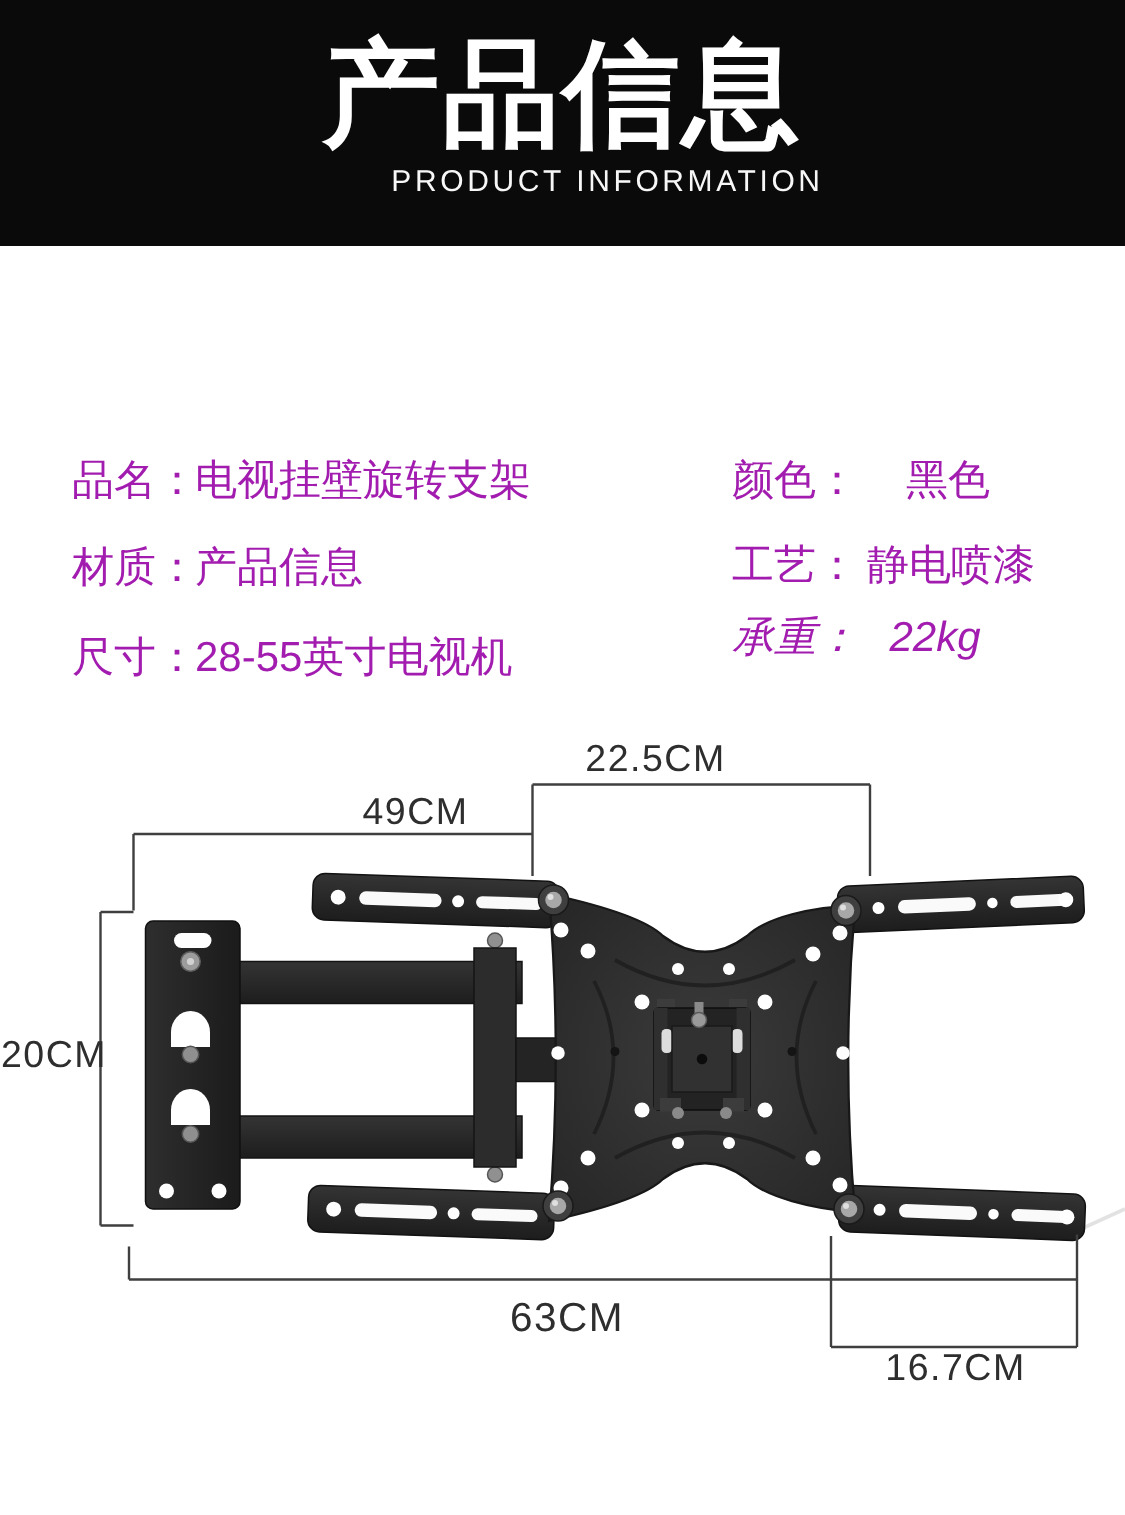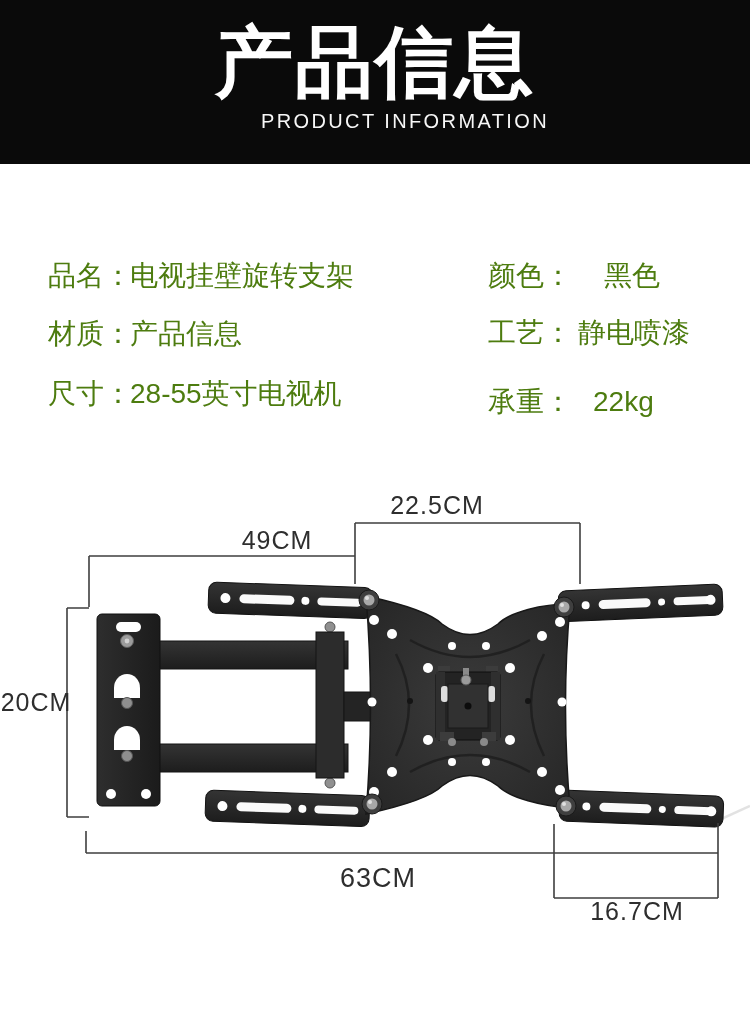--- a/index.html
+++ b/index.html
@@ -5,30 +5,30 @@
   * { margin:0; padding:0; box-sizing:border-box; }
   body { background:#ffffff; font-family:"Liberation Sans","DejaVu Sans",sans-serif; }
   .page { position:relative; width:750px; height:1010px; background:#ffffff; overflow:hidden; }
 
   .banner { position:absolute; top:0; left:0; width:750px; height:164px; background:#0a0a0a; }
   .banner-title { margin-top:20px; text-align:center; font-size:78px; font-weight:600;
                   color:#ffffff; letter-spacing:2px; line-height:1.1; }
   .banner-sub { text-align:center; position:relative; left:30px; margin-top:4px;
                 font-size:20px; font-weight:500; color:#f7f7f7; letter-spacing:2.4px; }
 
-  .spec-row { position:absolute; font-size:28px; color:#4d7c0f; line-height:34px; white-space:nowrap; }
+  .spec-row { position:absolute; font-size:28px; color:#a21caf; line-height:34px; white-space:nowrap;margin-top:44px; }
   .spec-label { display:inline-block; }
   .col-l .spec-label { width:82px; }
   .col-r .spec-label { width:85px; }
   .r1l { top:259px; left:48px; }
   .r2l { top:317px; left:48px; }
   .r3l { top:377px; left:48px; }
   .r1r { top:259px; left:488px; }
   .r2r { top:316px; left:488px; }
-  .r3r { top:385px; left:488px; }
+  .r3r { top:364px; left:488px;font-style:italic; }
   .gap-31 { margin-left:31px; }
   .gap-5  { margin-left:5px; }
   .gap-20 { margin-left:20px; }
 
   .diagram { position:absolute; top:480px; left:0; }
   .dim-text { fill:#2e2e2e; font-size:25px; letter-spacing:1px; font-family:"Liberation Sans","DejaVu Sans",sans-serif; }
 </style>
 </head>
 <body>
 

